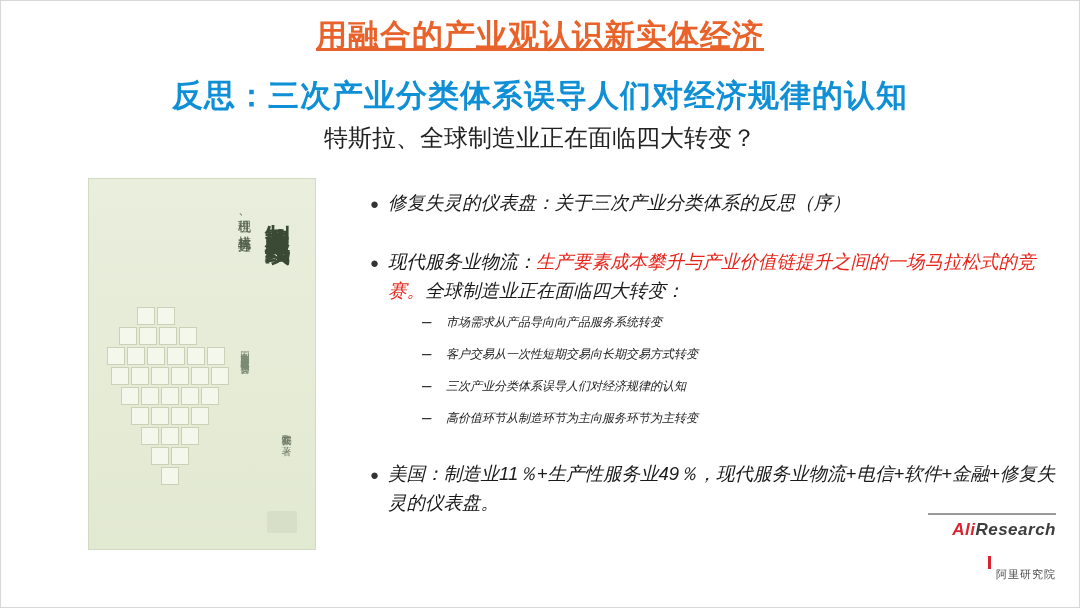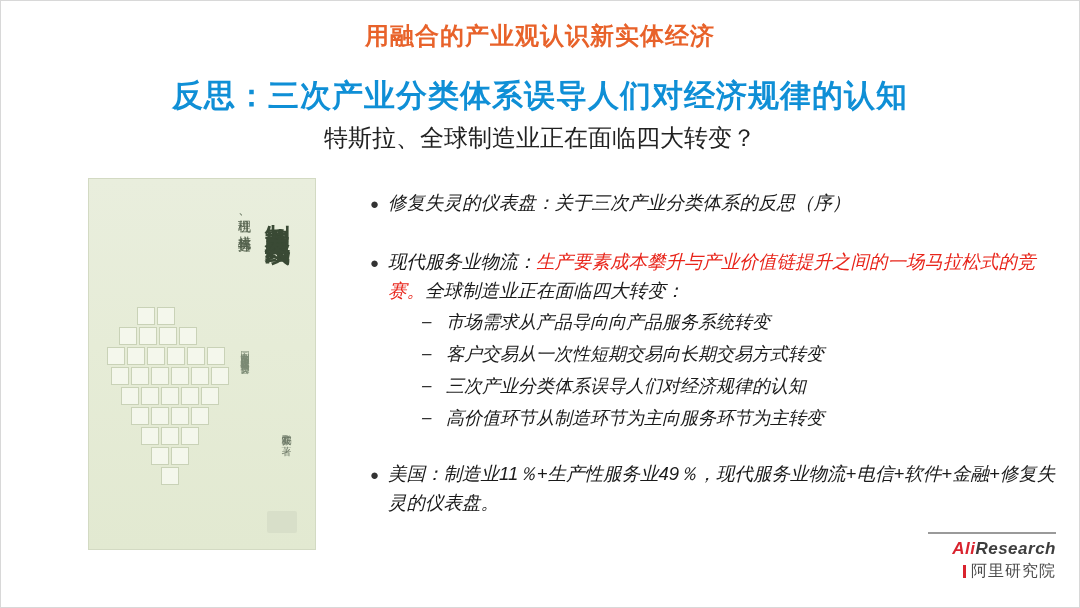--- a/index.html
+++ b/index.html
@@ -28,25 +28,26 @@
   }
   
   .title-block {
     position: absolute;
     left: 0;
     top: 16px;
     width: 1080px;
     text-align: center;
   }
   .title-1 {
-    font-size: 24px;
+    font-size: 31px;
     font-weight: bold;
     color: #E8622A;
     letter-spacing: 1px;
     line-height: 40px;
+    text-decoration: underline;
   }
   .title-2 {
     font-size: 31px;
     font-weight: bold;
     color: #0F8FD6;
     letter-spacing: 1px;
     line-height: 44px;
     margin-top: 18px;
   }
   .title-3 {
@@ -192,21 +193,21 @@
   }
   .sub-dash {
     flex: 0 0 auto;
     width: 24px;
     font-size: 17px;
     line-height: 30px;
     color: #333;
   }
   .sub-text {
     flex: 1 1 auto;
-    font-size: 18px;
+    font-size: 12px;
     line-height: 30px;
     color: #1a1a1a;
   }
   .gap-lg { margin-bottom: 30px; }
   .gap-md { margin-bottom: 24px; }
   
   .logo {
     position: absolute;
     right: 24px;
     bottom: 26px;
@@ -235,23 +236,24 @@
     justify-content: flex-end;
     margin-top: 2px;
   }
   .logo-cn .bar {
     width: 3px;
     height: 13px;
     background: #D9232E;
     margin-right: 5px;
   }
   .logo-cn-text {
-    font-size: 16px;
+    font-size: 11px;
     color: #4a4a4a;
     letter-spacing: 1px;
+    margin-top: 25px;
   }
 </style>
 </head>
 <body>
 
 <div class="slide">
   <div class="slide-border"></div>
 
   <div class="title-block">
     <div class="title-1">用融合的产业观认识新实体经济</div>

